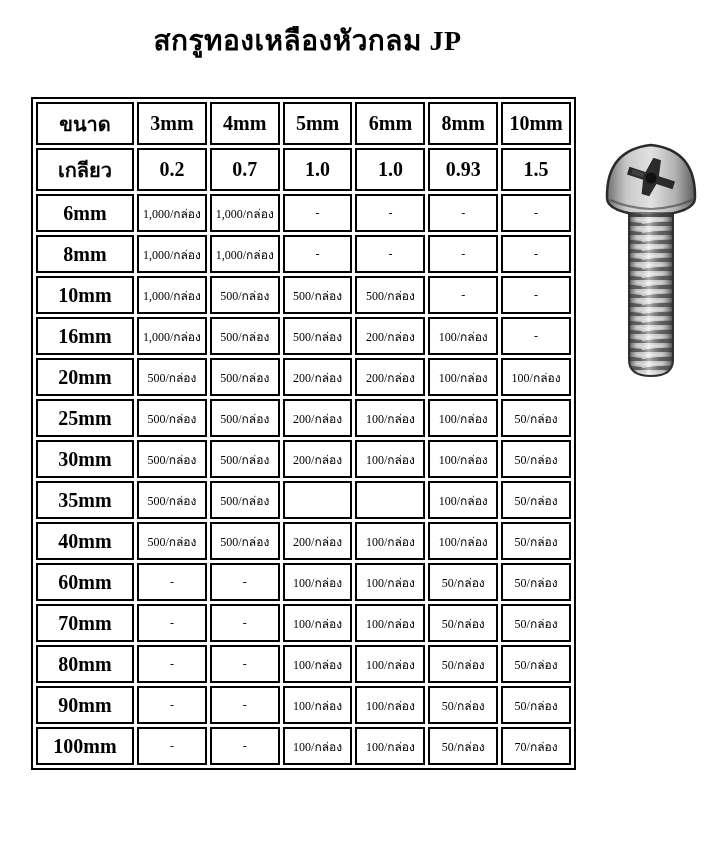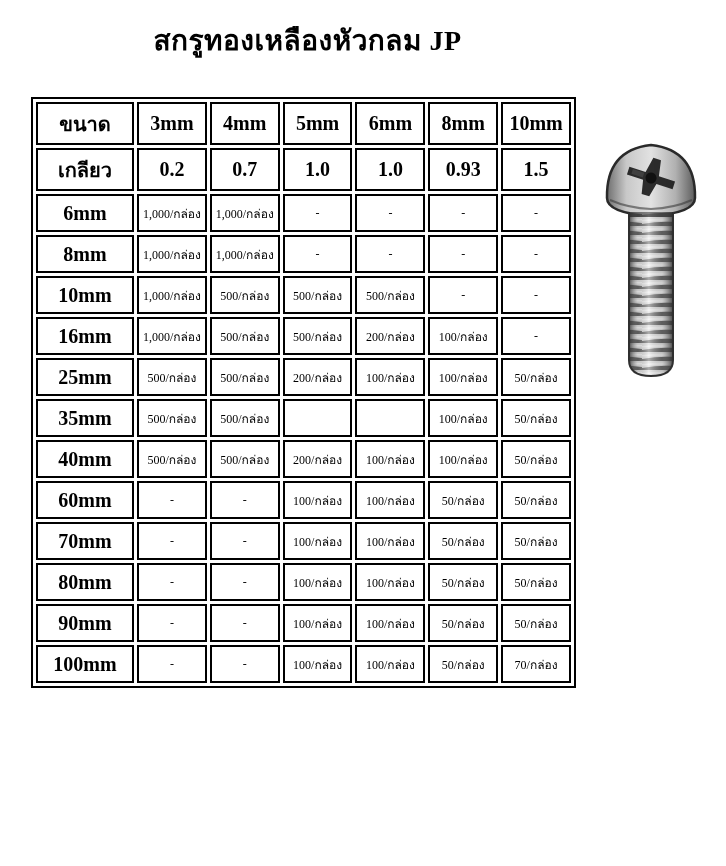--- a/index.html
+++ b/index.html
@@ -127,21 +127,39 @@
         <tr>
           <th>16mm</th>
           <td>1,000/กล่อง</td>
           <td>500/กล่อง</td>
           <td>500/กล่อง</td>
           <td>200/กล่อง</td>
           <td>100/กล่อง</td>
           <td>-</td>
         </tr>
         <tr>
+          <th>20mm</th>
+          <td>500/กล่อง</td>
+          <td>500/กล่อง</td>
+          <td>200/กล่อง</td>
+          <td>200/กล่อง</td>
+          <td>100/กล่อง</td>
+          <td>100/กล่อง</td>
+        </tr>
+        <tr>
           <th>25mm</th>
+          <td>500/กล่อง</td>
+          <td>500/กล่อง</td>
+          <td>200/กล่อง</td>
+          <td>100/กล่อง</td>
+          <td>100/กล่อง</td>
+          <td>50/กล่อง</td>
+        </tr>
+        <tr>
+          <th>30mm</th>
           <td>500/กล่อง</td>
           <td>500/กล่อง</td>
           <td>200/กล่อง</td>
           <td>100/กล่อง</td>
           <td>100/กล่อง</td>
           <td>50/กล่อง</td>
         </tr>
         <tr>
           <th>35mm</th>
           <td>500/กล่อง</td>

